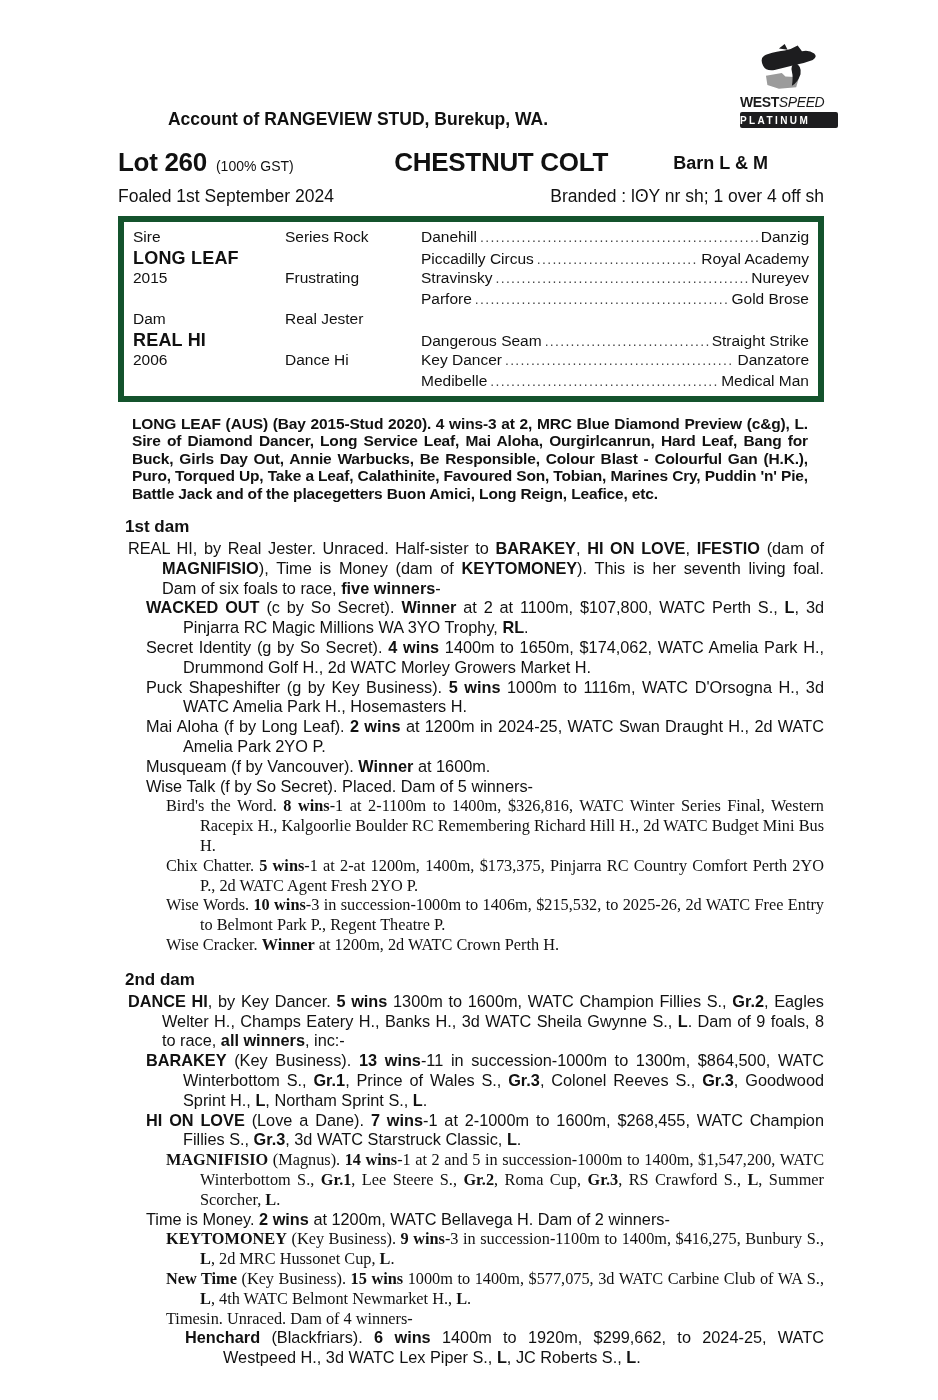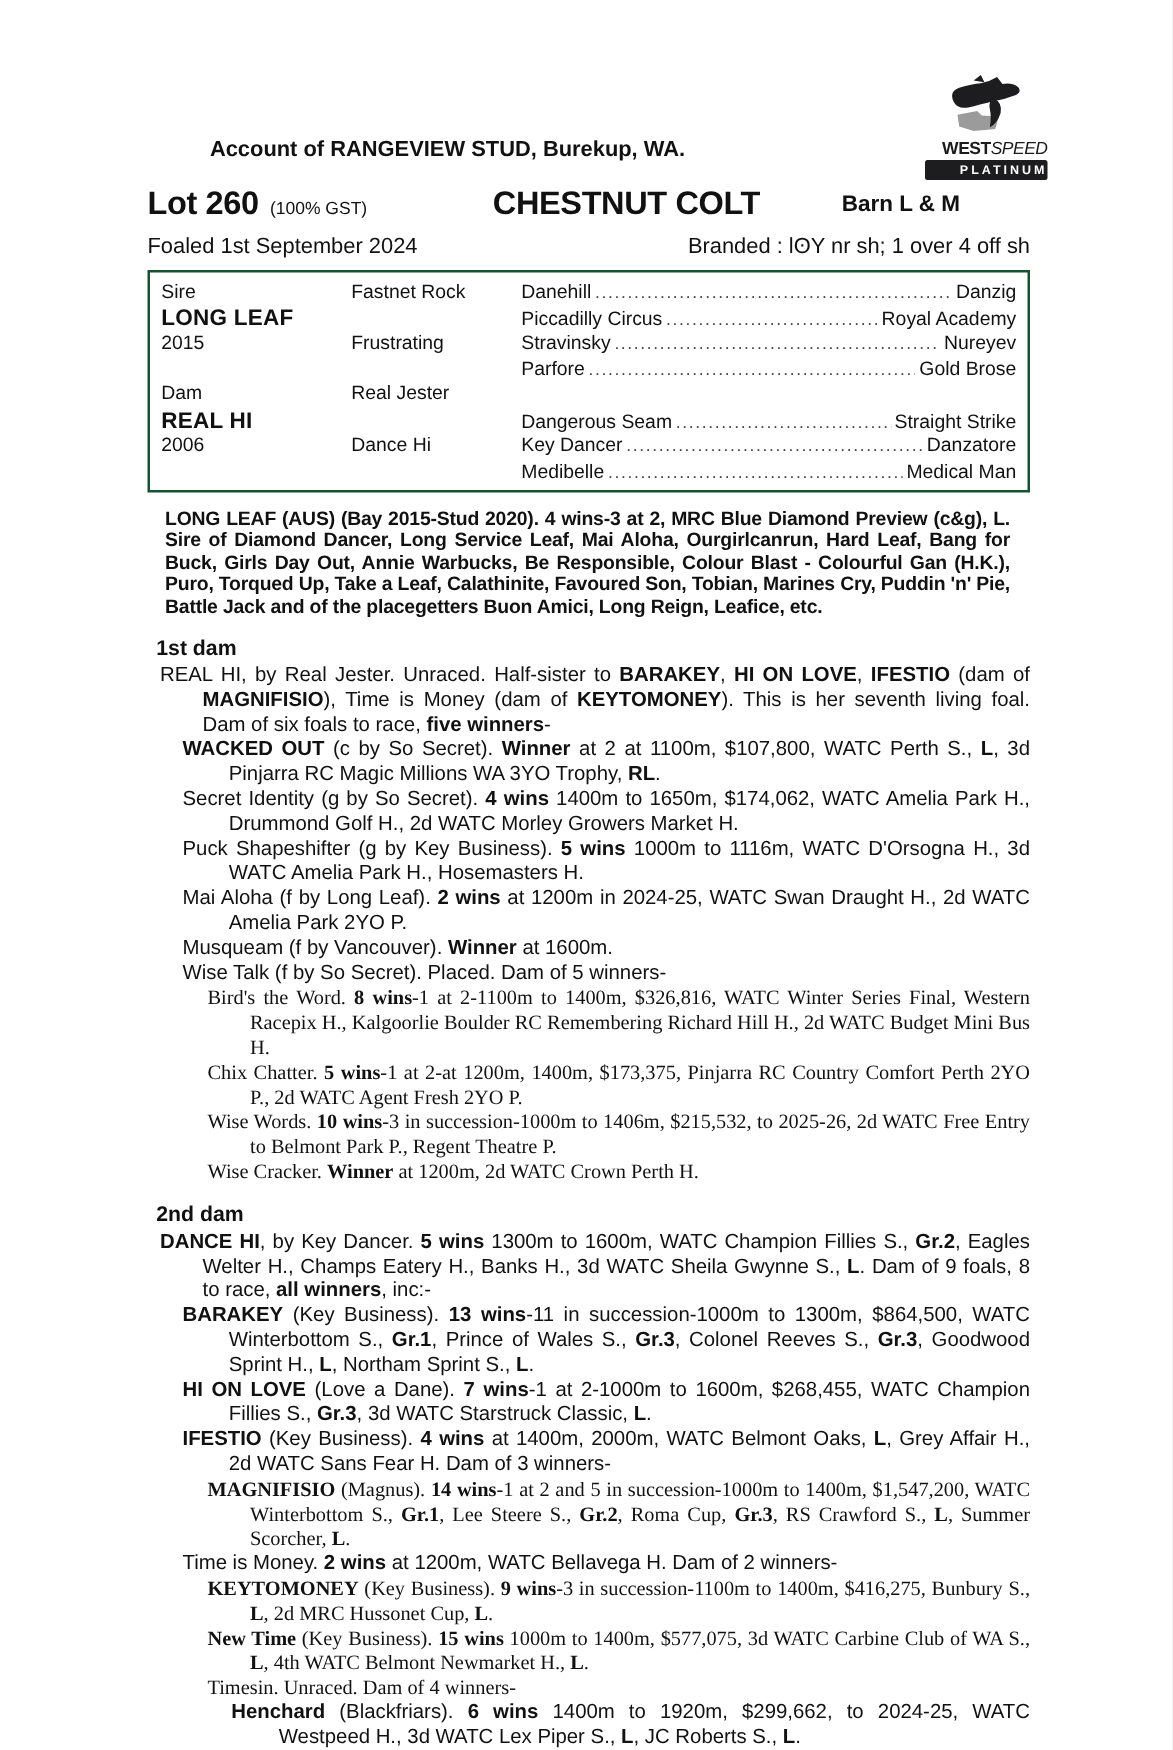--- a/index.html
+++ b/index.html
@@ -1,40 +1,40 @@
 <!DOCTYPE html>
 <html><head>
 <meta charset="utf-8">
 <style>
   html,body{margin:0;padding:0;background:#e8e8e8;}
   .page{position:relative;width:938px;height:1400px;background:#ffffff;overflow:hidden;
         font-family:"Liberation Sans",sans-serif;color:#111;}
   .content{position:absolute;left:118px;top:16px;width:706px;}
 
   
-  .logo{position:absolute;left:740px;top:60px;width:98px;text-align:right;}
+  .logo{position:absolute;left:740px;top:44px;width:98px;text-align:left;}
   .logo svg{display:block;margin:0 auto;}
   .logo-word{font-size:14px;color:#1b1b1b;margin-top:-2px;white-space:nowrap;}
   .lw-b{font-weight:bold;letter-spacing:-0.4px;}
   .lw-i{font-style:italic;letter-spacing:-0.4px;}
   .logo-badge{background:#1d1d1f;color:#fff;font-size:10px;font-weight:bold;
               letter-spacing:2.4px;padding:3px 0 2px;border-radius:2px;margin-top:2px;}
 
   
   .account{margin-top:93px;width:480px;text-align:center;font-weight:bold;font-size:17.5px;}
   .lot-row{position:relative;height:36px;margin-top:17px;}
   .lot{font-size:26px;font-weight:bold;letter-spacing:-0.3px;}
   .gst{font-size:14px;margin-left:9px;}
   .colt{position:absolute;left:0;top:0;width:490px;text-align:right;
         font-size:26px;font-weight:bold;letter-spacing:-0.3px;}
   .barn{position:absolute;right:56px;top:6px;font-size:18px;font-weight:bold;}
   .foal-row{display:flex;justify-content:space-between;font-size:17.5px;margin-top:3px;}
 
   
-  .ped{border:2px solid #14532d;margin-top:9px;padding:5px 9px;}
+  .ped{border:6px solid #14532d;margin-top:9px;padding:5px 9px;}
   .ped-row{display:flex;align-items:baseline;height:20.5px;font-size:15.5px;line-height:20.5px;}
   .c1{width:152px;flex:none;}
   .c1.big{font-weight:bold;font-size:18px;letter-spacing:0.2px;}
   .c2{width:136px;flex:none;}
   .c3{flex:1;display:flex;align-items:baseline;min-width:0;}
   .c3 .nm{flex:none;}
   .dots{flex:1;overflow:hidden;white-space:nowrap;margin:0 3px;color:#444;}
   .dots::after{content:"....................................................................................";letter-spacing:1.3px;font-size:14px;}
   .c3 .sr{flex:none;}
 
@@ -77,21 +77,21 @@
     </div>
 
     <div class="foal-row">
       <span>Foaled 1st September 2024</span>
       <span>Branded : lʘY nr sh; 1 over 4 off sh</span>
     </div>
 
     <div class="ped" id="ped">
         <div class="ped-row">
           <span class="c1">Sire</span>
-          <span class="c2">Fastnet Rock</span>
+          <span class="c2">Series Rock</span>
           <span class="c3">
             <span class="nm">Danehill</span>
             <span class="dots"></span>
             <span class="sr">Danzig</span>
           </span>
         </div>
         <div class="ped-row">
           <span class="c1 big">LONG LEAF</span>
           <span class="c2"></span>
           <span class="c3">
@@ -163,21 +163,20 @@
         <div class="para l1">Musqueam (f by Vancouver). <b>Winner</b> at 1600m.</div>
         <div class="para l1">Wise Talk (f by So Secret). Placed. Dam of 5 winners-</div>
         <div class="para l2">Bird's the Word. <b>8 wins</b>-1 at 2-1100m to 1400m, $326,816, WATC Winter Series Final, Western Racepix H., Kalgoorlie Boulder RC Remembering Richard Hill H., 2d WATC Budget Mini Bus H.</div>
         <div class="para l2">Chix Chatter. <b>5 wins</b>-1 at 2-at 1200m, 1400m, $173,375, Pinjarra RC Country Comfort Perth 2YO P., 2d WATC Agent Fresh 2YO P.</div>
         <div class="para l2">Wise Words. <b>10 wins</b>-3 in succession-1000m to 1406m, $215,532, to 2025-26, 2d WATC Free Entry to Belmont Park P., Regent Theatre P.</div>
         <div class="para l2">Wise Cracker. <b>Winner</b> at 1200m, 2d WATC Crown Perth H.</div>
         <div class="sec-h">2nd dam</div>
         <div class="para l0"><b>DANCE HI</b>, by Key Dancer. <b>5 wins</b> 1300m to 1600m, WATC Champion Fillies S., <b>Gr.2</b>, Eagles Welter H., Champs Eatery H., Banks H., 3d WATC Sheila Gwynne S., <b>L</b>. Dam of 9 foals, 8 to race, <b>all winners</b>, inc:-</div>
         <div class="para l1"><b>BARAKEY</b> (Key Business). <b>13 wins</b>-11 in succession-1000m to 1300m, $864,500, WATC Winterbottom S., <b>Gr.1</b>, Prince of Wales S., <b>Gr.3</b>, Colonel Reeves S., <b>Gr.3</b>, Goodwood Sprint H., <b>L</b>, Northam Sprint S., <b>L</b>.</div>
         <div class="para l1"><b>HI ON LOVE</b> (Love a Dane). <b>7 wins</b>-1 at 2-1000m to 1600m, $268,455, WATC Champion Fillies S., <b>Gr.3</b>, 3d WATC Starstruck Classic, <b>L</b>.</div>
-        <div class="para l1"><b>IFESTIO</b> (Key Business). <b>4 wins</b> at 1400m, 2000m, WATC Belmont Oaks, <b>L</b>, Grey Affair H., 2d WATC Sans Fear H. Dam of 3 winners-</div>
         <div class="para l2"><b>MAGNIFISIO</b> (Magnus). <b>14 wins</b>-1 at 2 and 5 in succession-1000m to 1400m, $1,547,200, WATC Winterbottom S., <b>Gr.1</b>, Lee Steere S., <b>Gr.2</b>, Roma Cup, <b>Gr.3</b>, RS Crawford S., <b>L</b>, Summer Scorcher, <b>L</b>.</div>
         <div class="para l1">Time is Money. <b>2 wins</b> at 1200m, WATC Bellavega H. Dam of 2 winners-</div>
         <div class="para l2"><b>KEYTOMONEY</b> (Key Business). <b>9 wins</b>-3 in succession-1100m to 1400m, $416,275, Bunbury S., <b>L</b>, 2d MRC Hussonet Cup, <b>L</b>.</div>
         <div class="para l2"><b>New Time</b> (Key Business). <b>15 wins</b> 1000m to 1400m, $577,075, 3d WATC Carbine Club of WA S., <b>L</b>, 4th WATC Belmont Newmarket H., <b>L</b>.</div>
         <div class="para l2">Timesin. Unraced. Dam of 4 winners-</div>
         <div class="para l3"><b>Henchard</b> (Blackfriars). <b>6 wins</b> 1400m to 1920m, $299,662, to 2024-25, WATC Westpeed H., 3d WATC Lex Piper S., <b>L</b>, JC Roberts S., <b>L</b>.</div>
       </div>
   </div>
 </div>
 

